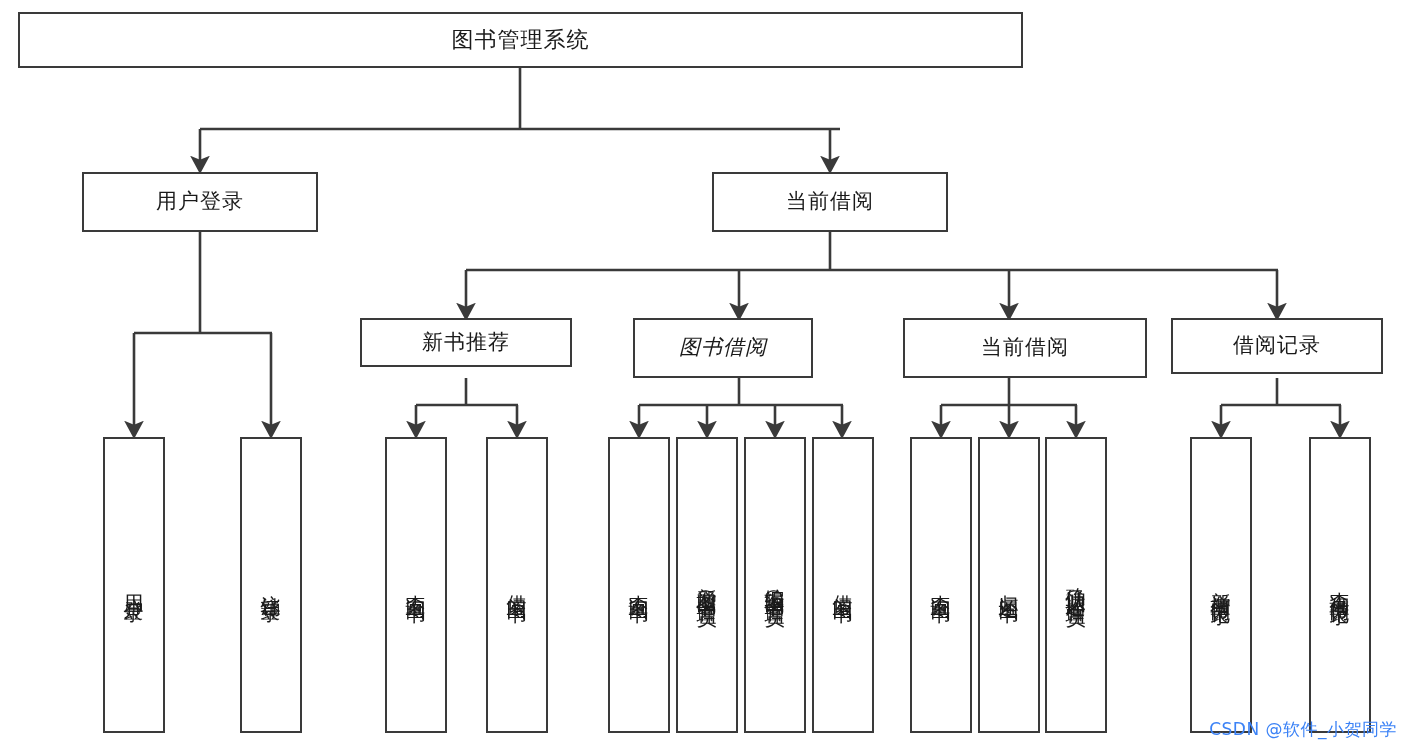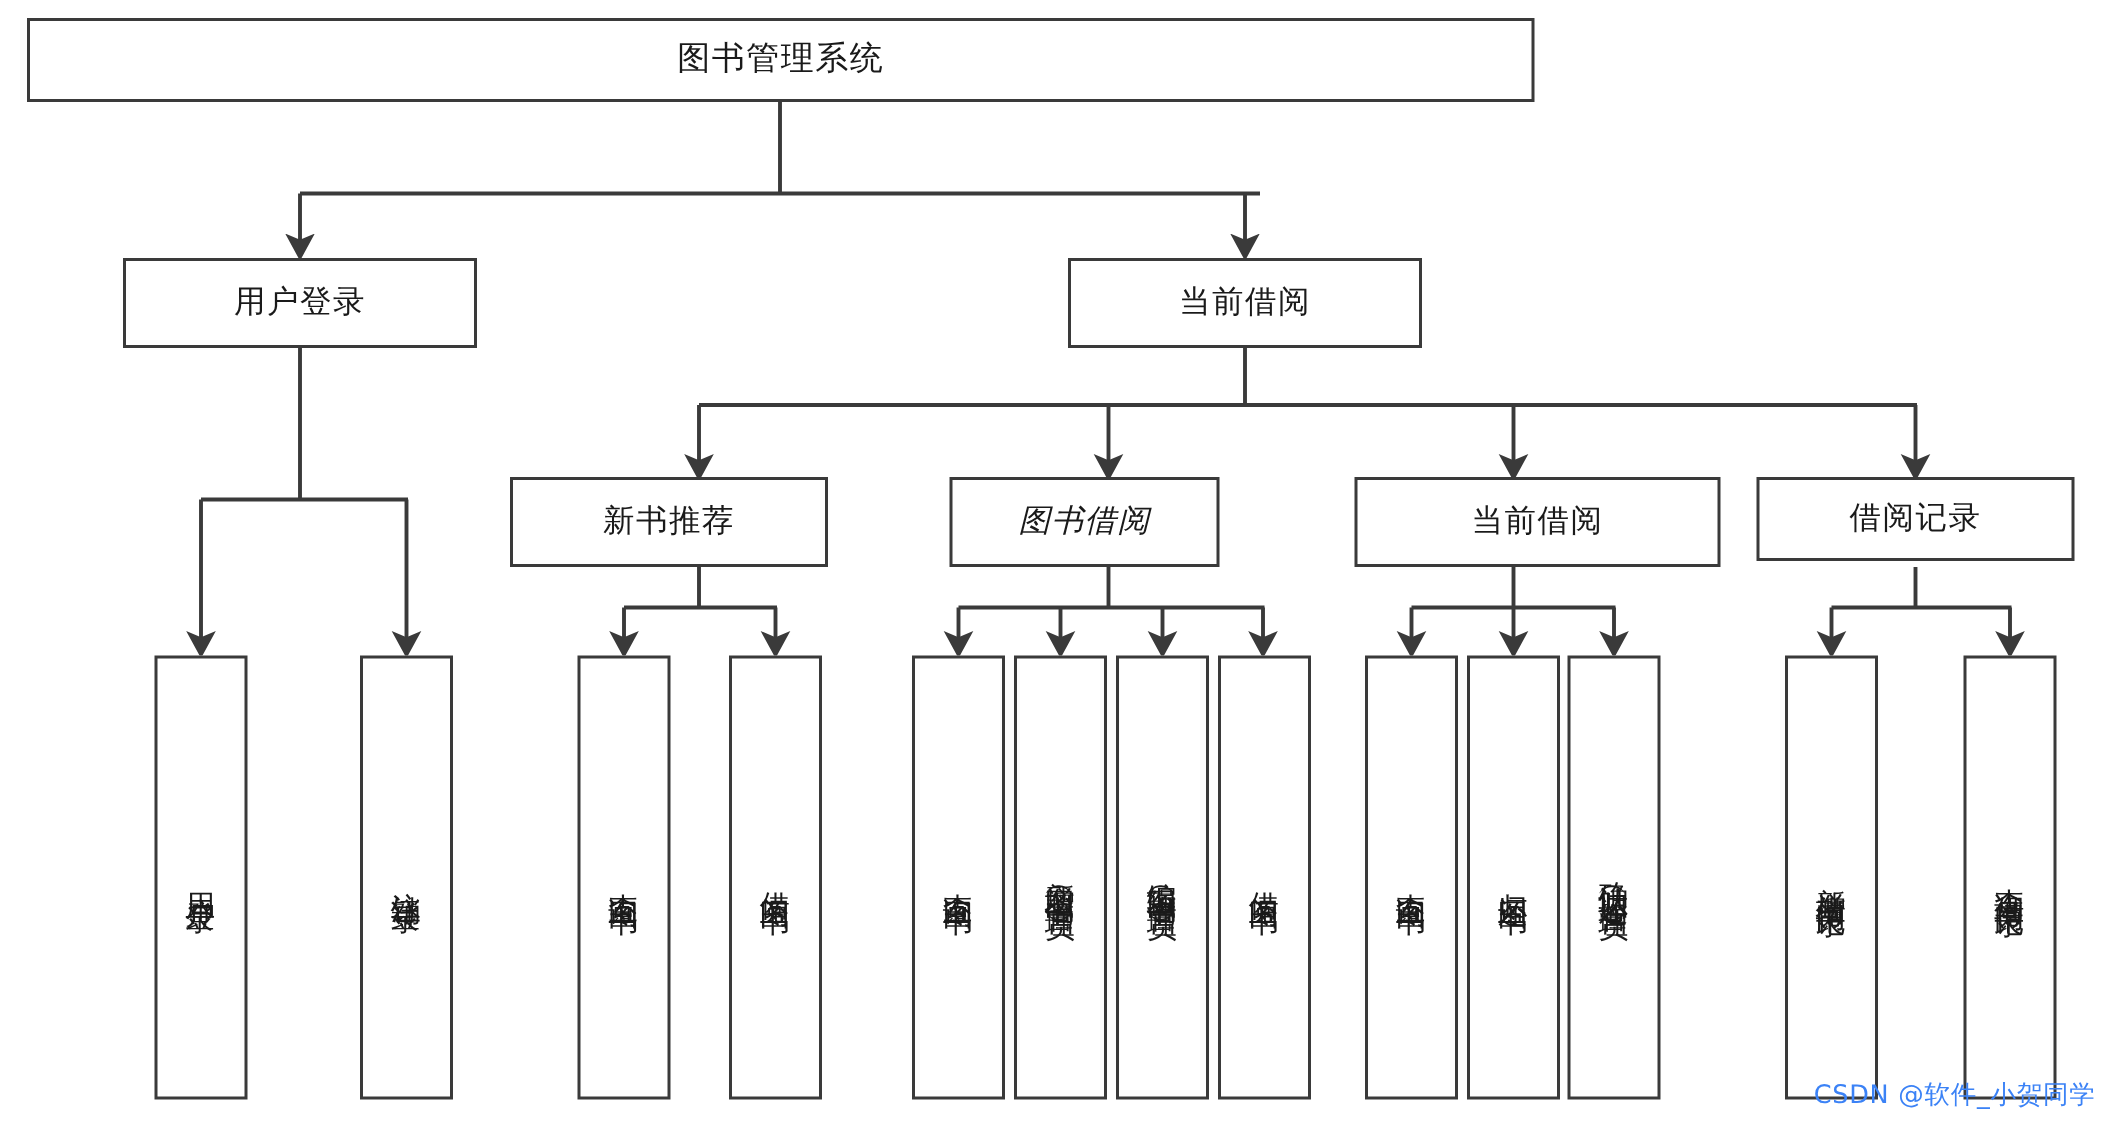--- a/index.html
+++ b/index.html
@@ -127,21 +127,21 @@
     <span>图书管理系统</span>
   </div>
 
   <div class="node horizontal" style="left:82px; top:172px; width:236px; height:60px;">
     <span>用户登录</span>
   </div>
   <div class="node horizontal" style="left:712px; top:172px; width:236px; height:60px;">
     <span>当前借阅</span>
   </div>
 
-  <div class="node horizontal" style="left:340px; top:318px; width:212px; height:60px;">
+  <div class="node horizontal" style="left:360px; top:318px; width:212px; height:49px;">
     <span>新书推荐</span>
   </div>
   <div class="node horizontal" style="left:633px; top:318px; width:180px; height:60px;font-style:italic;">
     <span>图书借阅</span>
   </div>
   <div class="node horizontal" style="left:903px; top:318px; width:244px; height:60px;">
     <span>当前借阅</span>
   </div>
   <div class="node horizontal" style="left:1171px; top:318px; width:212px; height:56px;">
     <span>借阅记录</span>

